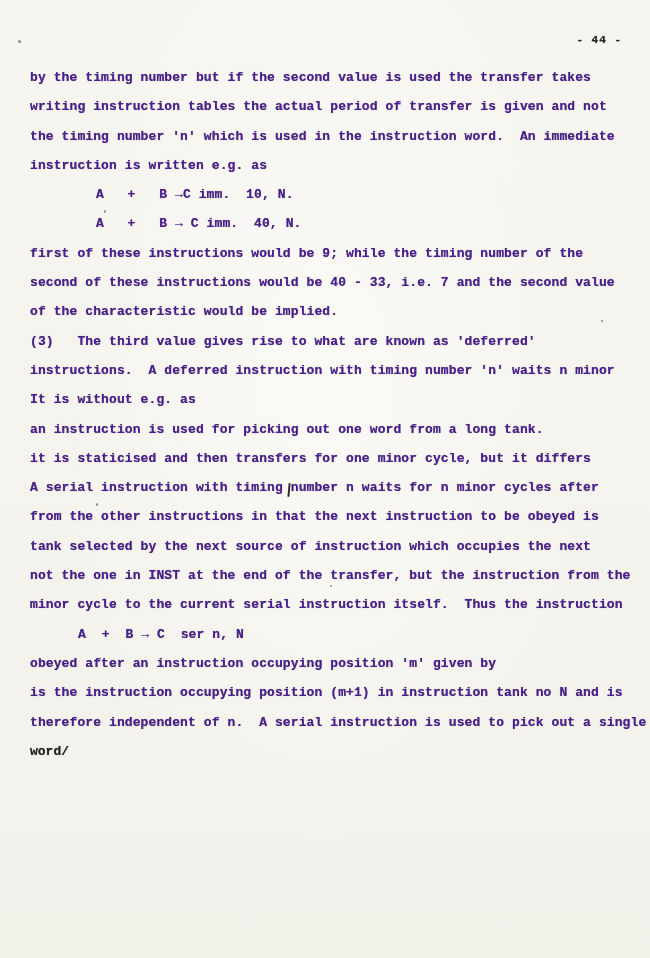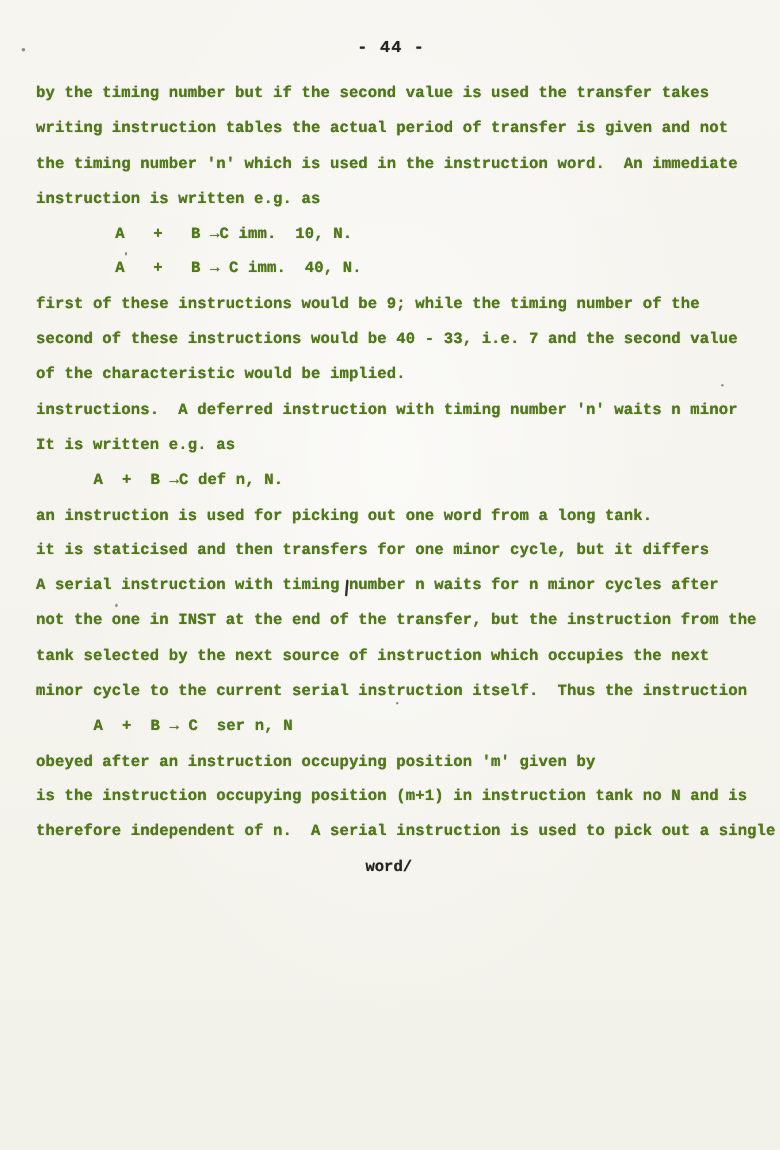--- a/index.html
+++ b/index.html
@@ -23,45 +23,45 @@
       linear-gradient(180deg, #f6f5f0 0%, #f4f3ed 55%, #f2f1ea 100%);
   }
   .page {
     position: absolute;
     inset: 0;
     padding: 30px 28px 0 30px;
     box-sizing: border-box;
     color: #262420;
   }
   .page-number {
-    text-align: center;
-    font-size: 14px;
+    text-align: right;
+    font-size: 11px;
     font-weight: 700;
     line-height: 20px;
     letter-spacing: 1px;
     margin-bottom: 13px;
     text-shadow: 0 0 0.7px rgba(40,38,34,0.75);
   }
   .doc-body .line {
     white-space: pre;
     font-size: 13px;
     line-height: 29.3px;
     font-weight: 700;
     letter-spacing: 0.1px;
-    color: #4d7c0f;
+    color: #4c1d95;
     text-shadow: 0 0 0.7px rgba(40,38,34,0.7);
   }
   .doc-body .line.formula    { padding-left: 66px; }
   .doc-body .line.formula-sm { padding-left: 48px; }
   .catchword {
     white-space: pre;
     font-size: 13px;
     line-height: 29px;
     font-weight: 700;
-    text-align: center;
+    text-align: left;
     padding-right: 4px;
     text-shadow: 0 0 0.7px rgba(40,38,34,0.7);
   }
   
   .artifact-stroke {
     position: absolute;
     left: 288px;
     top: 483px;
     width: 2px;
     height: 14px;
@@ -92,28 +92,29 @@
 
   <div class="line">by the timing number but if the second value is used the transfer takes</div>
       <div class="line">writing instruction tables the actual period of transfer is given and not</div>
       <div class="line">the timing number 'n' which is used in the instruction word.  An immediate</div>
       <div class="line">instruction is written e.g. as</div>
       <div class="line formula">A   +   B →C imm.  10, N.</div>
       <div class="line formula">A   +   B → C imm.  40, N.</div>
       <div class="line">first of these instructions would be 9; while the timing number of the</div>
       <div class="line">second of these instructions would be 40 - 33, i.e. 7 and the second value</div>
       <div class="line">of the characteristic would be implied.</div>
+      <div class="line">(3)   The third value gives rise to what are known as 'deferred'</div>
       <div class="line">instructions.  A deferred instruction with timing number 'n' waits n minor</div>
-      <div class="line">It is written e.g. as</div>
-      <div class="line formula-sm">A  +  B →C def n, N.</div>
+      <div class="line">It is without e.g. as</div>
       <div class="line">an instruction is used for picking out one word from a long tank.</div>
       <div class="line">it is staticised and then transfers for one minor cycle, but it differs</div>
       <div class="line">A serial instruction with timing number n waits for n minor cycles after</div>
+      <div class="line">from the other instructions in that the next instruction to be obeyed is</div>
+      <div class="line">tank selected by the next source of instruction which occupies the next</div>
       <div class="line">not the one in INST at the end of the transfer, but the instruction from the</div>
-      <div class="line">tank selected by the next source of instruction which occupies the next</div>
       <div class="line">minor cycle to the current serial instruction itself.  Thus the instruction</div>
       <div class="line formula-sm">A  +  B → C  ser n, N</div>
       <div class="line">obeyed after an instruction occupying position 'm' given by</div>
       <div class="line">is the instruction occupying position (m+1) in instruction tank no N and is</div>
       <div class="line">therefore independent of n.  A serial instruction is used to pick out a single</div>
     </div>
 
   <div class="catchword">word/</div>
 </div>
 

